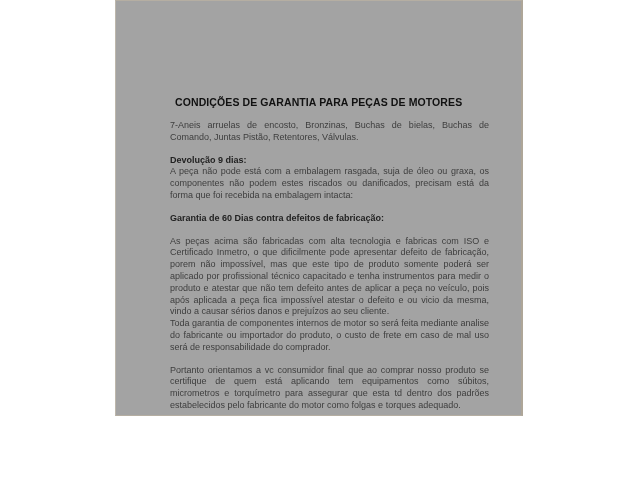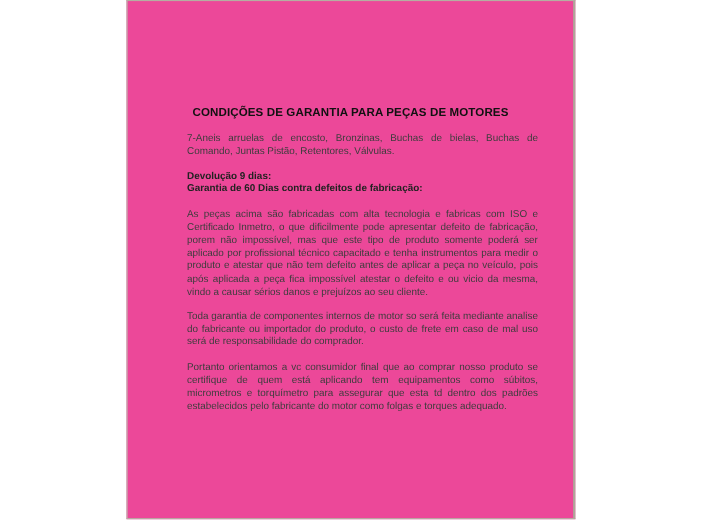--- a/index.html
+++ b/index.html
@@ -12,23 +12,23 @@
     height: 480px;
     position: relative;
     overflow: hidden;
     font-family: "Liberation Sans", sans-serif;
   }
   .page {
     position: absolute;
     left: 115px;
     top: 0;
     width: 408px;
-    height: 472px;
+    height: 416px;
     box-sizing: border-box;
-    background: #ec4899;
+    background: #a3a3a3;
     border-top: 1px solid #b5aea2;
     border-bottom: 1px solid #b5aea2;
     border-left: 1px solid #bdb7ac;
     border-right: 2px solid #aea698;
     padding: 95px 32px 0 54px;
   }
   .doc-title {
     font-size: 10.5px;
     font-weight: bold;
     color: #111111;
@@ -48,35 +48,36 @@
     font-size: 9px;
     line-height: 11.8px;
     font-weight: bold;
     color: #222222;
     margin: 0;
   }
   .subheading.gap-after {
     margin-bottom: 11px;
   }
   .para.nogap {
-    margin-bottom: 10px;
+    margin-bottom: 0;
   }
 </style>
 </head>
 <body>
 
 <div class="page">
 
   <h1 class="doc-title">CONDIÇÕES DE GARANTIA PARA PEÇAS DE MOTORES</h1>
 
   <p class="para">7-Aneis arruelas de encosto, Bronzinas, Buchas de bielas, Buchas de Comando, Juntas Pistão, Retentores, Válvulas.</p>
 
 
   <h2 class="subheading">Devolução 9 dias:</h2>
 
+  <p class="para">A peça não pode está com a embalagem rasgada, suja de óleo ou graxa, os componentes não podem estes riscados ou danificados, precisam está da forma que foi recebida na embalagem intacta:</p>
 
   <h2 class="subheading gap-after">Garantia de 60 Dias contra defeitos de fabricação:</h2>
 
   <p class="para nogap">As peças acima são fabricadas com alta tecnologia e fabricas com ISO e Certificado Inmetro, o que dificilmente pode apresentar defeito de fabricação, porem não impossível, mas que este tipo de produto somente poderá ser aplicado por profissional técnico capacitado e tenha instrumentos para medir o produto e atestar que não tem defeito antes de aplicar a peça no veículo, pois após aplicada a peça fica impossível atestar o defeito e ou vicio da mesma, vindo a causar sérios danos e prejuízos ao seu cliente.</p>
 
   <p class="para">Toda garantia de componentes internos de motor so será feita mediante analise do fabricante ou importador do produto, o custo de frete em caso de mal uso será de responsabilidade do comprador.</p>
 
   <p class="para">Portanto orientamos a vc consumidor final que ao comprar nosso produto se certifique de quem está aplicando tem equipamentos como súbitos, micrometros e torquímetro para assegurar que esta td dentro dos padrões estabelecidos pelo fabricante do motor como folgas e torques adequado.</p>
 
 </div>

